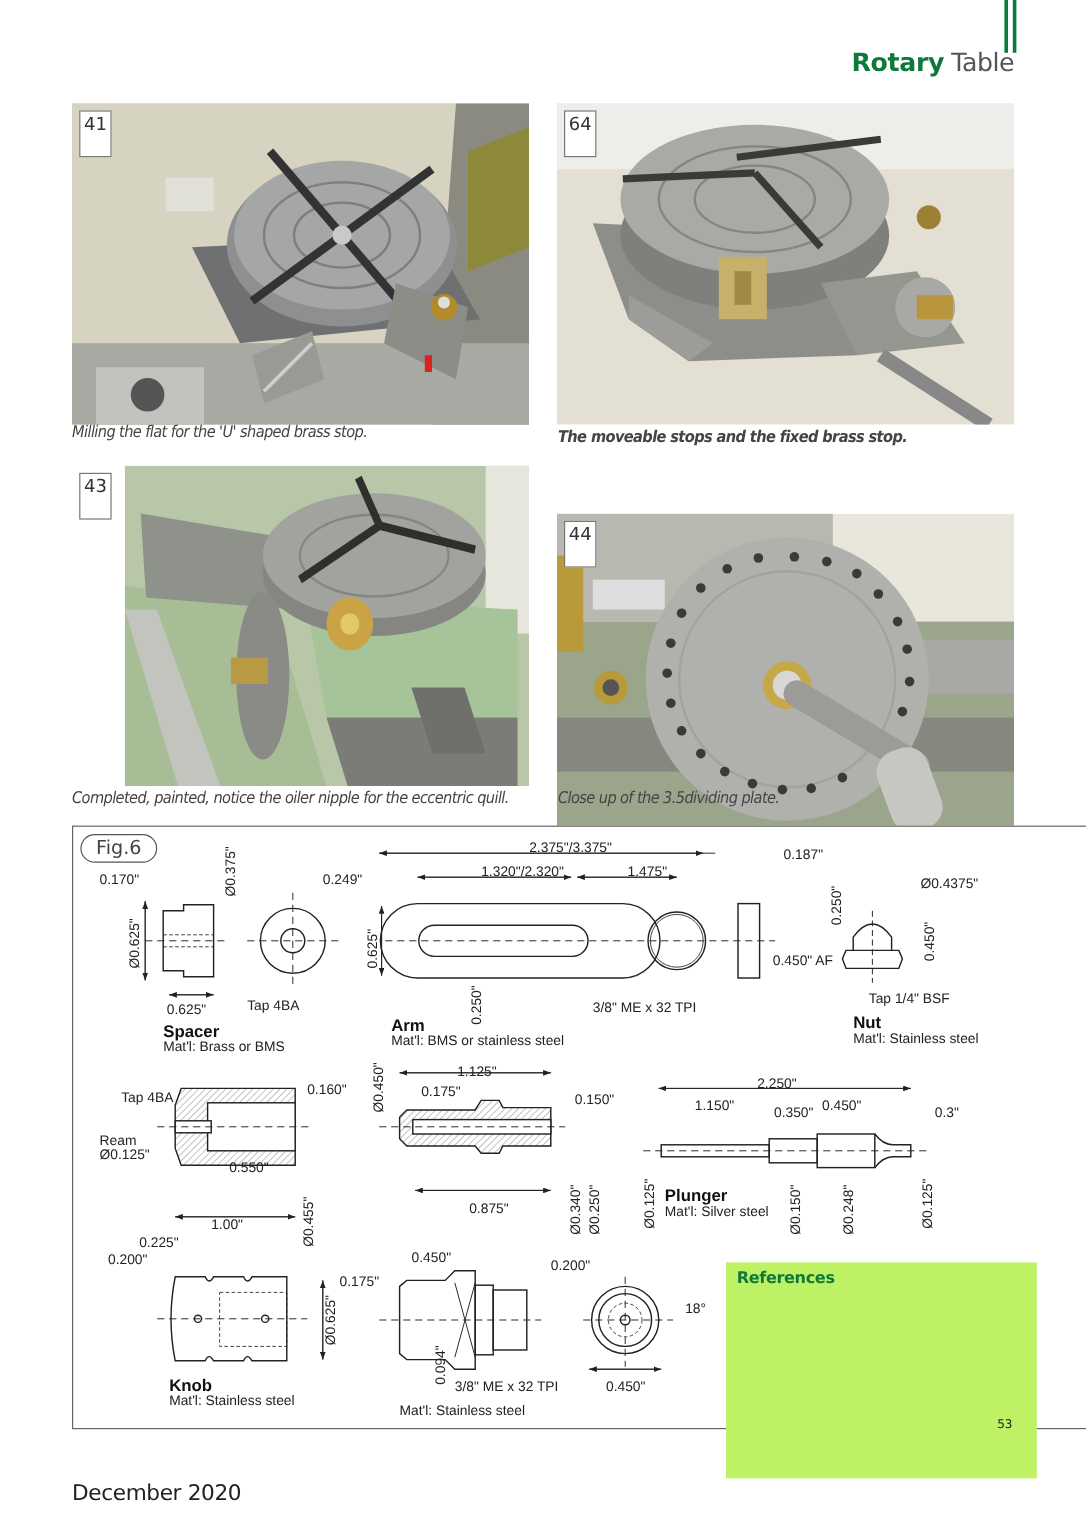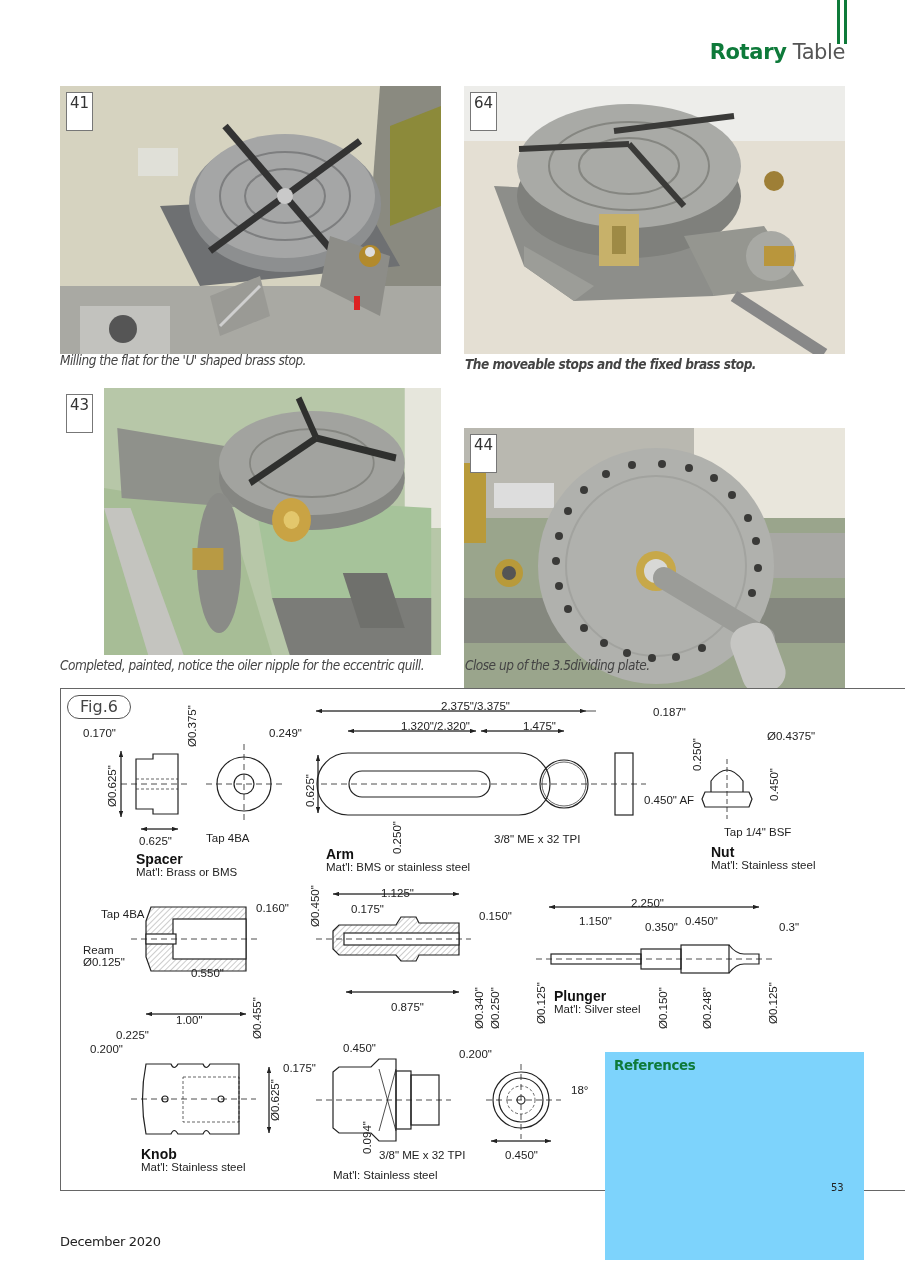--- a/index.html
+++ b/index.html
@@ -19,25 +19,25 @@
   .photo .num { position: absolute; top: 6px; left: 6px; background: #fff; border: 1px solid #777; color: #333; font-size: 15px; padding: 0 3px; line-height: 20px; height: 39px; min-width: 22px; text-align: center; font-family: "DejaVu Sans", sans-serif; }
   .caption { position: absolute; font-family: "DejaVu Sans Condensed", "DejaVu Sans", sans-serif; font-style: italic; font-size: 13.5px; color: #444; letter-spacing: -0.5px; white-space: nowrap; }
 
   .fig { position: absolute; left: 60px; top: 688px; width: 890px; height: 503px; border: 1.5px solid #666; background: #fff; }
   .fig svg { position: absolute; left: 0; top: 0; }
   .fig-label { position: absolute; left: 6px; top: 6px; border: 1px solid #555; border-radius: 12px; padding: 0 12px; font-size: 16px; color: #444; height: 24px; line-height: 22px; }
   .dim { font-family: "Liberation Sans", sans-serif; font-size: 11.5px; fill: #222; }
   .pname { font-family: "Liberation Sans", sans-serif; font-size: 14px; font-weight: bold; fill: #111; }
   .pmat { font-family: "Liberation Sans", sans-serif; font-size: 11.5px; fill: #222; }
 
-  .refs { position: absolute; left: 605px; top: 1052px; width: 259px; height: 208px; background: #7dd3fc; padding: 6px 9px; font-size: 13.4px; line-height: 16.8px; color: #333; letter-spacing: -0.3px; }
+  .refs { position: absolute; left: 605px; top: 1052px; width: 259px; height: 180px; background: #bef264; padding: 6px 9px; font-size: 13.4px; line-height: 16.8px; color: #333; letter-spacing: -0.3px; }
   .refs .ref-head { color: #0e7a3a; font-weight: bold; }
   .refs b { color: #222; }
 
-  .footer-left { position: absolute; left: 60px; top: 1234px; font-size: 13px; color: #222; letter-spacing: -0.3px; }
+  .footer-left { position: absolute; left: 60px; top: 1234px; font-size: 18px; color: #222; letter-spacing: -0.3px; }
   .footer-right { position: absolute; left: 831px; top: 1182px; font-size: 10px; color: #222; }
 </style>
 </head>
 <body>
 
 <div class="header">
   <span class="title-bold">Rotary</span>
   <span class="title-light">Table</span>
 </div>
 <div class="header-bars">

